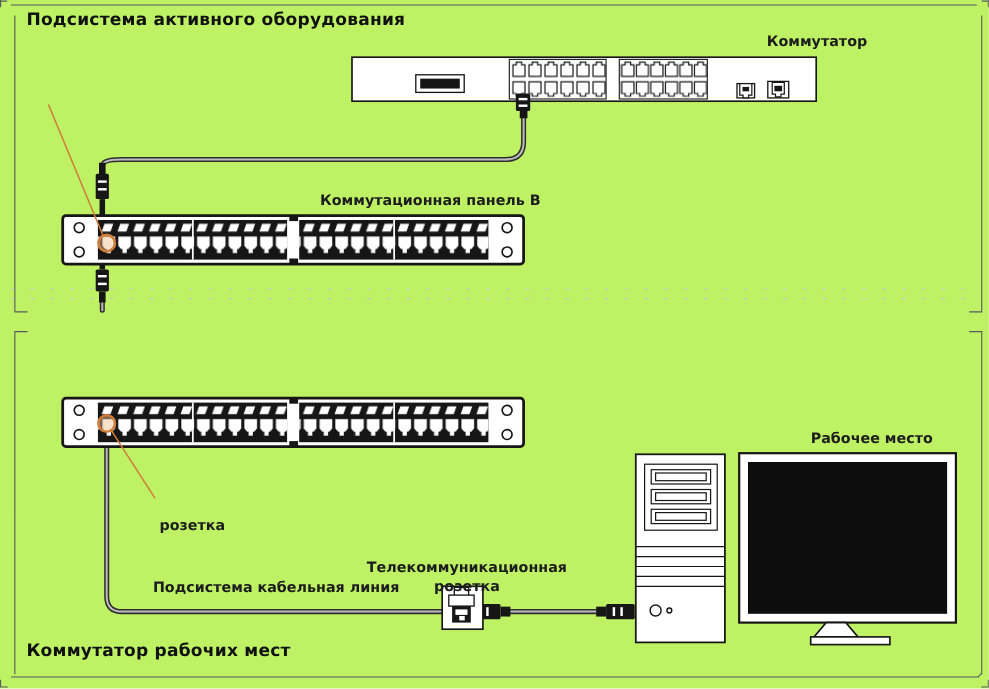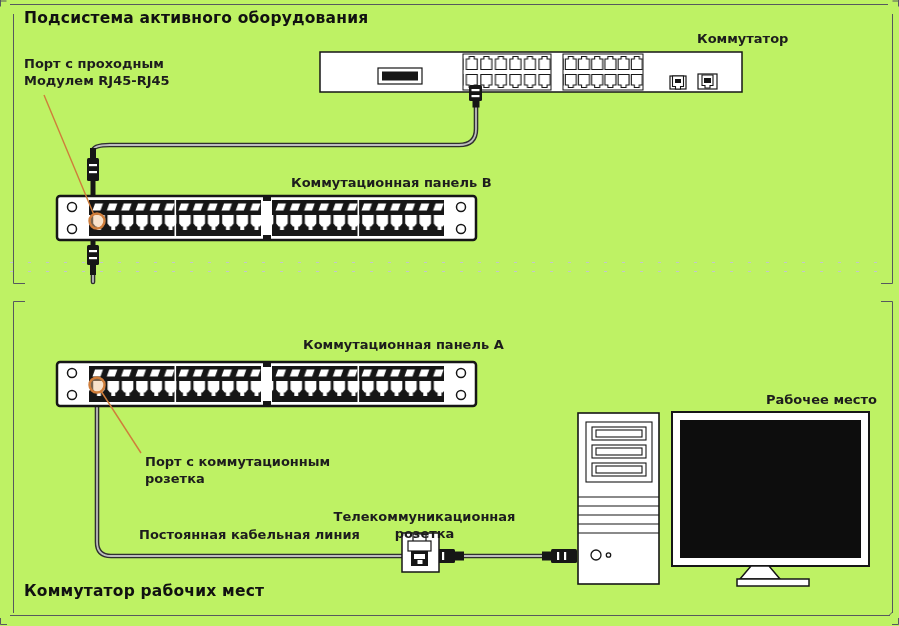--- a/index.html
+++ b/index.html
@@ -4,21 +4,21 @@
 <style>
   html,body{margin:0;padding:0;background:#ffffff;}
   #stage{
     position:relative;width:899px;height:626px;background:#bef264;overflow:hidden;
     font-family:"DejaVu Sans","Liberation Sans",sans-serif;color:#1d1d1d;
   }
   #diagram{position:absolute;left:0;top:0;}
   .lbl{position:absolute;font-size:13px;line-height:17px;color:#1d1d1d;white-space:nowrap;font-weight:bold;}
   .title{position:absolute;font-size:15.5px;font-weight:bold;color:#111;letter-spacing:.2px;white-space:nowrap;}
   .center{text-align:center;white-space:normal;}
-  .right{text-align:right;}
+  .right{text-align:left;}
 </style>
 </head>
 <body>
 
 <div id="stage">
 
 <svg id="diagram" width="899" height="626" viewBox="0 0 899 626">
   <defs>
 
     <path id="jup" d="M3.5 0 H8.5 V2.5 H11.5 V13 H0.5 V2.5 H3.5 Z" fill="#ffffff" stroke="#161616" stroke-width="1.1"></path>
@@ -200,39 +200,34 @@
   <g>
     <rect x="672" y="412" width="197" height="154" fill="#ffffff" stroke="#161616" stroke-width="2"></rect>
     <rect x="680" y="420" width="181" height="138" fill="#0d0d0d"></rect>
     <path d="M751 566 L769 566 L780 579 L740 579 Z" fill="#ffffff" stroke="#161616" stroke-width="1.5"></path>
     <rect x="737" y="579" width="72" height="7" fill="#ffffff" stroke="#161616" stroke-width="1.5"></rect>
   </g>
 </svg>
 
   <div class="title" style="left:24px;top:9px">Подсистема активного оборудования</div>
 
-  <div class="lbl" style="left:24px;top:55px">
-    <span>Порт с проходным</span><br>
-    <span>Модулем RJ45-RJ45</span>
-  </div>
 
   <div class="lbl" style="left:697px;top:30px">Коммутатор</div>
 
   <div class="lbl" style="left:291px;top:174px">Коммутационная панель B</div>
 
-  <div class="lbl" style="left:303px;top:336px">Коммутационная панель А</div>
 
   <div class="lbl" style="left:145px;top:453px">
-    <span>Порт с коммутационным</span><br>
+    <br>
     <span>розетка</span>
   </div>
 
   <div class="lbl center" style="left:332px;top:508px;width:185px">
     <span>Телекоммуникационная</span><br>
     <span>розетка</span>
   </div>
 
-  <div class="lbl" style="left:139px;top:526px">Постоянная кабельная линия</div>
+  <div class="lbl" style="left:139px;top:526px">Подсистема кабельная линия</div>
 
   <div class="lbl right" style="left:737px;top:391px;width:140px">Рабочее место</div>
 
   <div class="title" style="left:24px;top:582px">Коммутатор рабочих мест</div>
 </div>
 
 </body></html>

